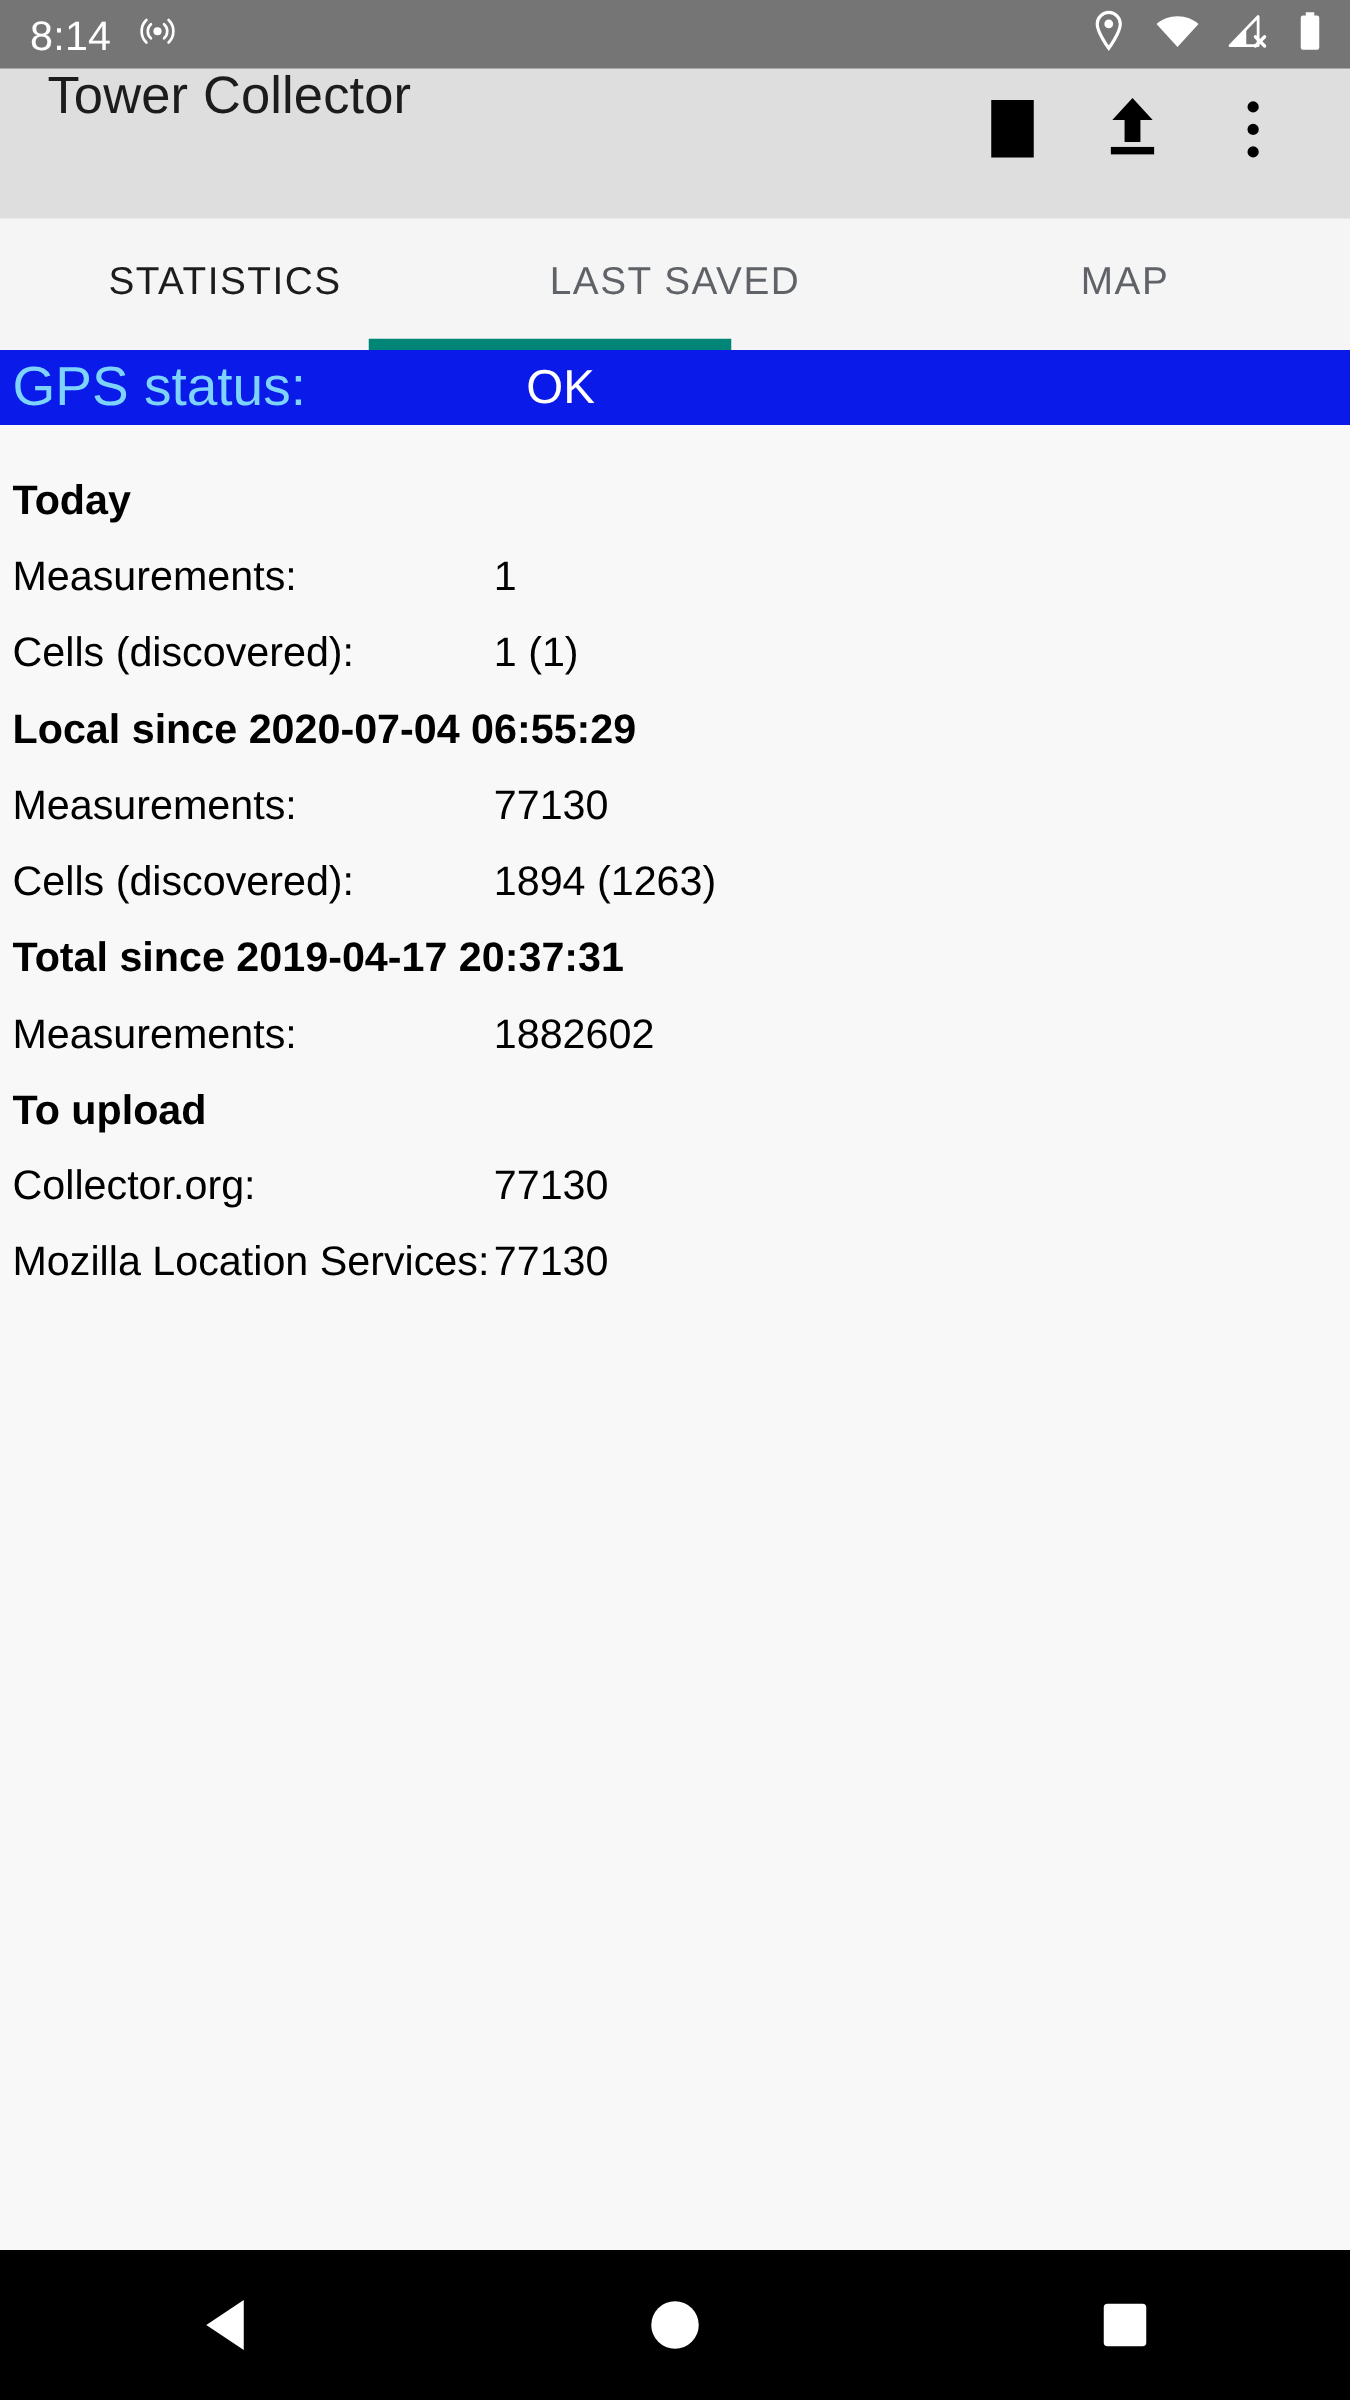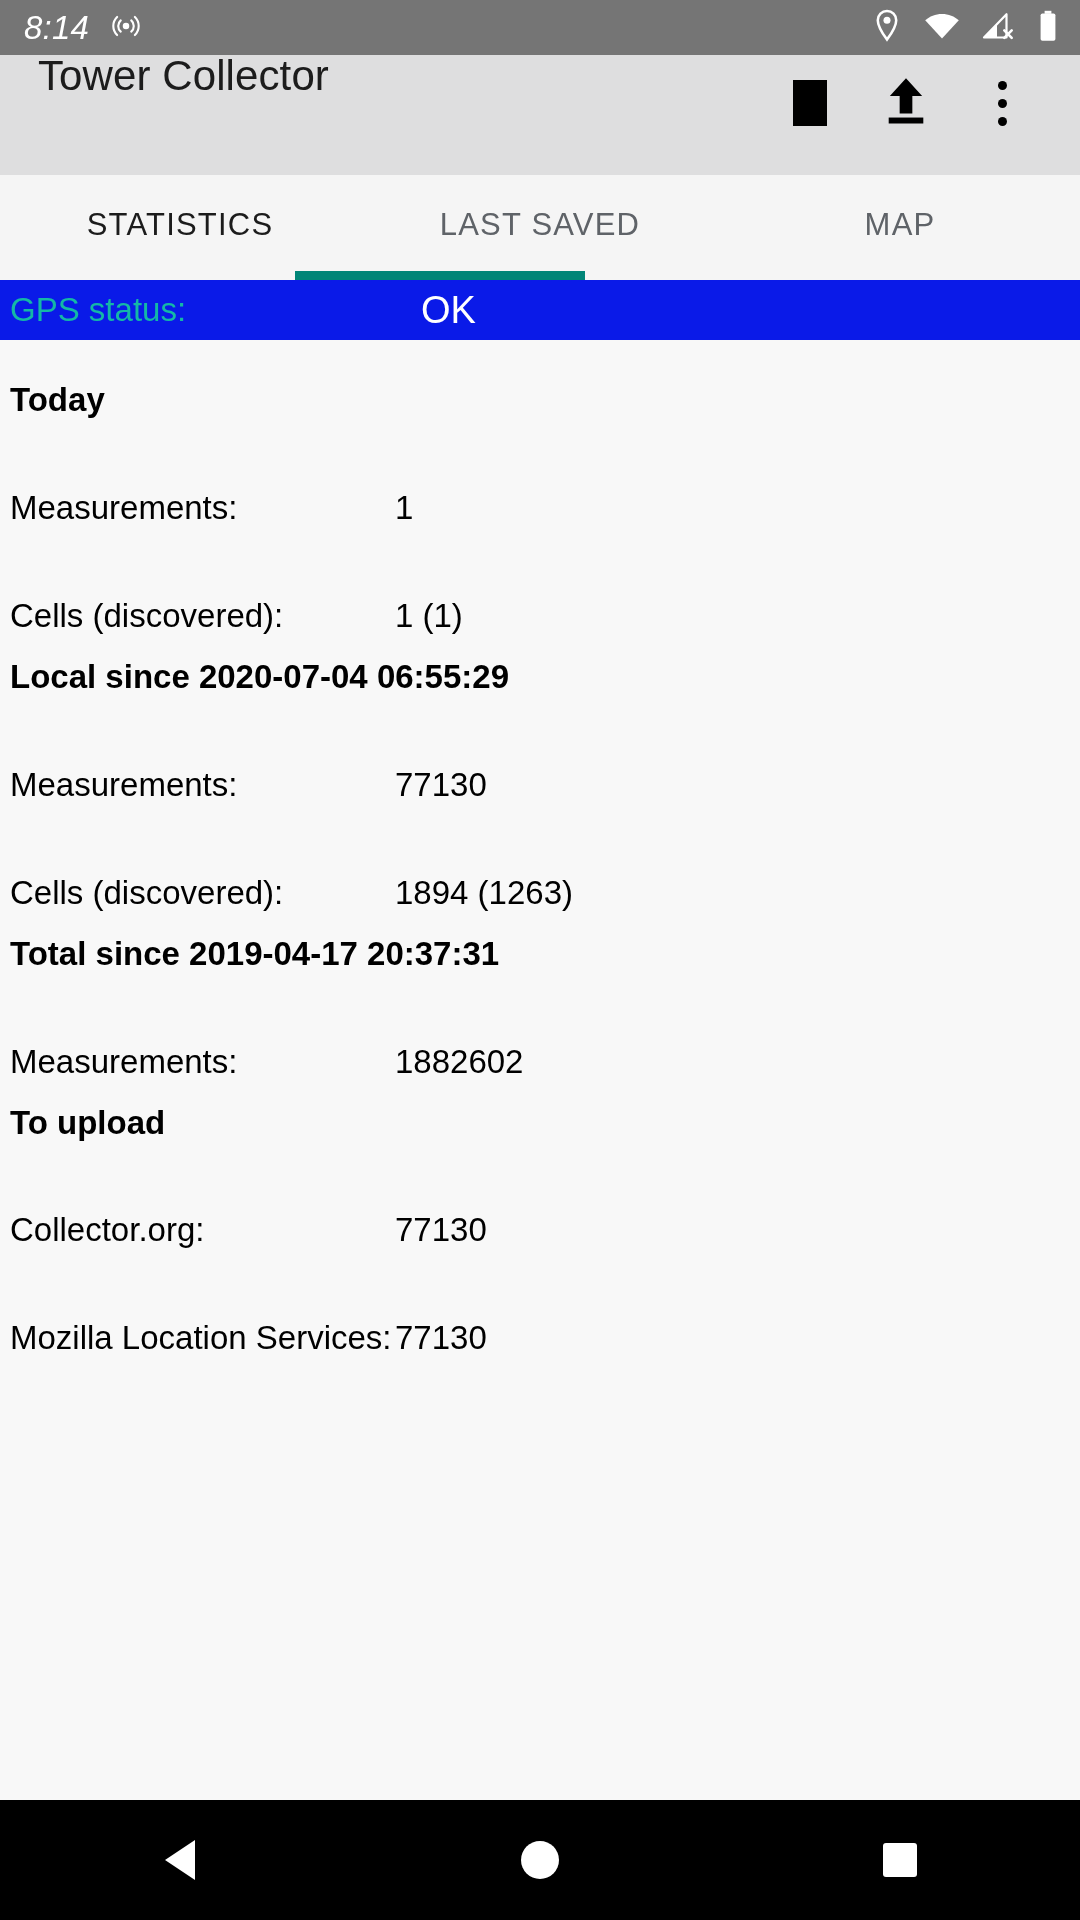--- a/index.html
+++ b/index.html
@@ -24,21 +24,21 @@
     display:flex; align-items:center;
     padding:0 22px 0 24px;
     flex:0 0 auto;
   }
   .status-clock {
     color:#ffffff;
     font-size:33px;
     letter-spacing:0.2px;
     line-height:1;
   }
-  .status-left { display:flex; align-items:flex-start; gap:22px;font-style:italic; }
+  .status-left { display:flex; align-items:flex-end; gap:22px; }
   .status-right { margin-left:auto; display:flex; align-items:center; gap:22px; }
   .sicon { display:block; }
 
   
   .app-bar {
     height:120px;
     background:#dededf;
     display:flex; align-items:flex-start;
     padding:0 30px 0 38px;
     flex:0 0 auto;
@@ -83,22 +83,22 @@
   }
 
   
   .gps-bar {
     height:60px;
     background:#0a1ae8;
     display:flex; align-items:center;
     flex:0 0 auto;
   }
   .gps-label {
-    color:#14b8a6;
-    font-size:33px;
+    color:#7dd3fc;
+    font-size:44px;
     padding-left:10px;
     width:385px;
   }
   .gps-value { color:#ffffff; font-size:38px;margin-left:36px; }
 
   
   .content {
     flex:1 1 auto;
     background:#f8f8f8;
     padding-top:30px;
@@ -115,21 +115,20 @@
     display:flex;
     align-items:baseline;
     padding:11px 10px 11px 10px;
     line-height:1.18;
   }
   .row .k {
     font-size:33px;
     color:#000;
     width:385px;
     flex:0 0 385px;
-    margin-top:47px;
   }
   .row .v {
     font-size:33px;
     color:#000;
   }
 
   
   .nav-bar {
     height:120px;
     background:#000;

